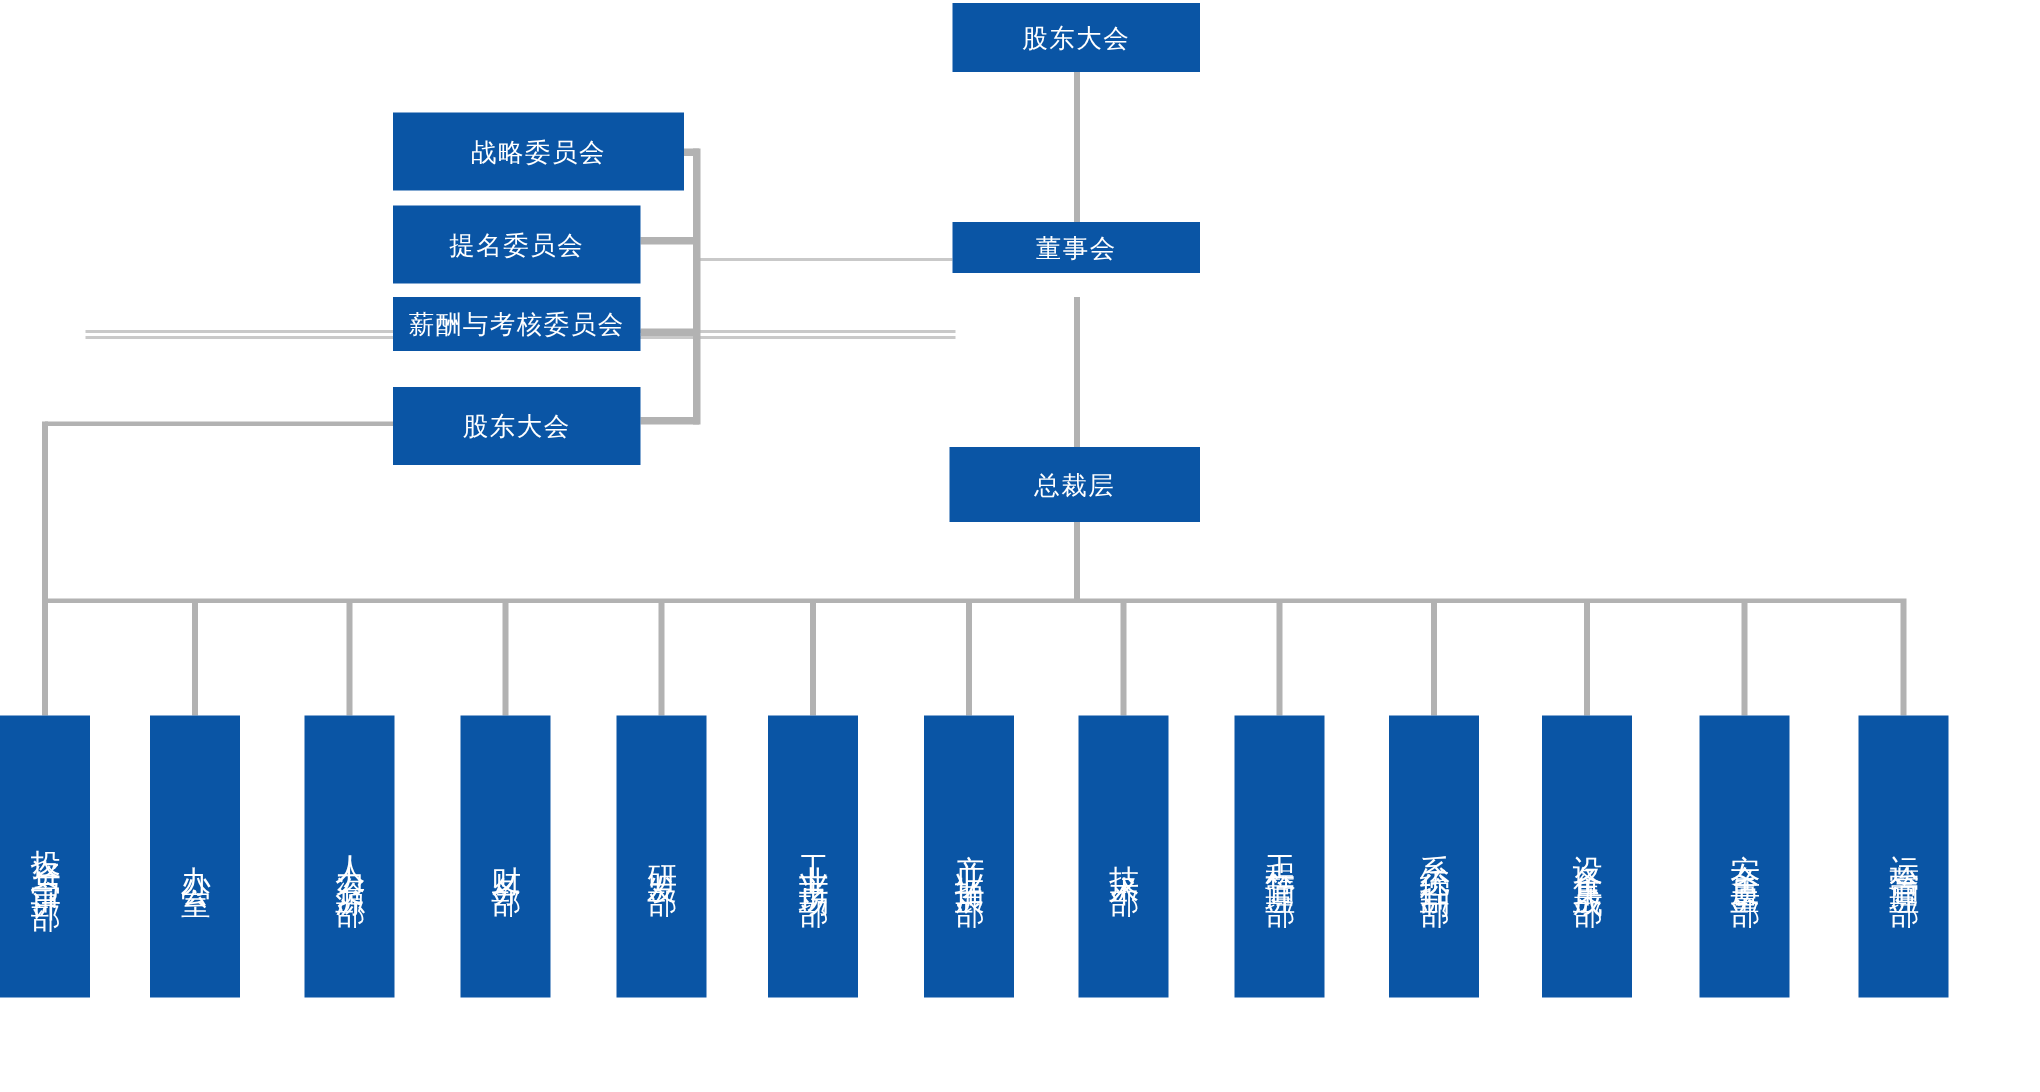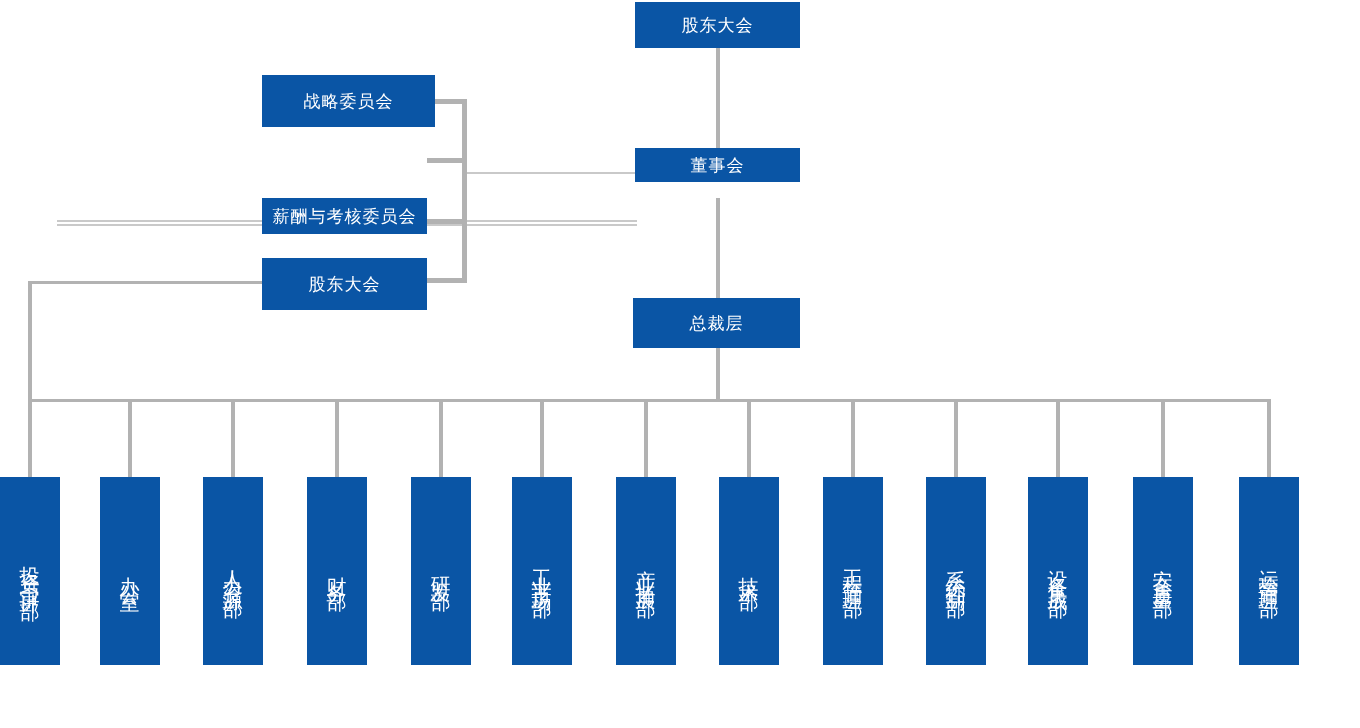--- a/index.html
+++ b/index.html
@@ -64,22 +64,25 @@
   </div>
 
   <div class="node" style="left:635px;top:148px;width:165px;height:34px;">
     <span>董事会</span>
   </div>
 
   <div class="node" style="left:633px;top:298px;width:167px;height:50px;">
     <span>总裁层</span>
   </div>
 
-  <div class="node" style="left:262px;top:75px;width:173px;height:52px;">
+  <div class="node" style="left:262px;top:75px;width:194px;height:52px;">
     <span>战略委员会</span>
+  </div>
+  <div class="node" style="left:262px;top:137px;width:165px;height:52px;">
+    <span>提名委员会</span>
   </div>
   <div class="node" style="left:262px;top:198px;width:165px;height:36px;">
     <span>薪酬与考核委员会</span>
   </div>
   <div class="node" style="left:262px;top:258px;width:165px;height:52px;">
     <span>股东大会</span>
   </div>
 
   <div class="line" style="left:716px;top:48px;width:4px;height:100px;"></div>
   <div class="line" style="left:716px;top:198px;width:4px;height:100px;"></div>

